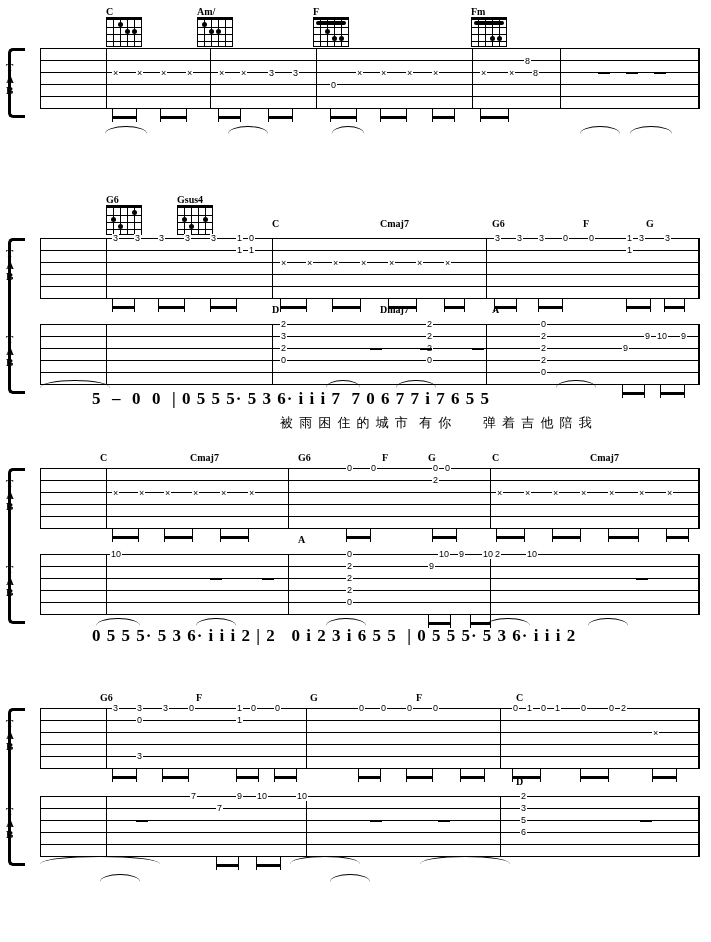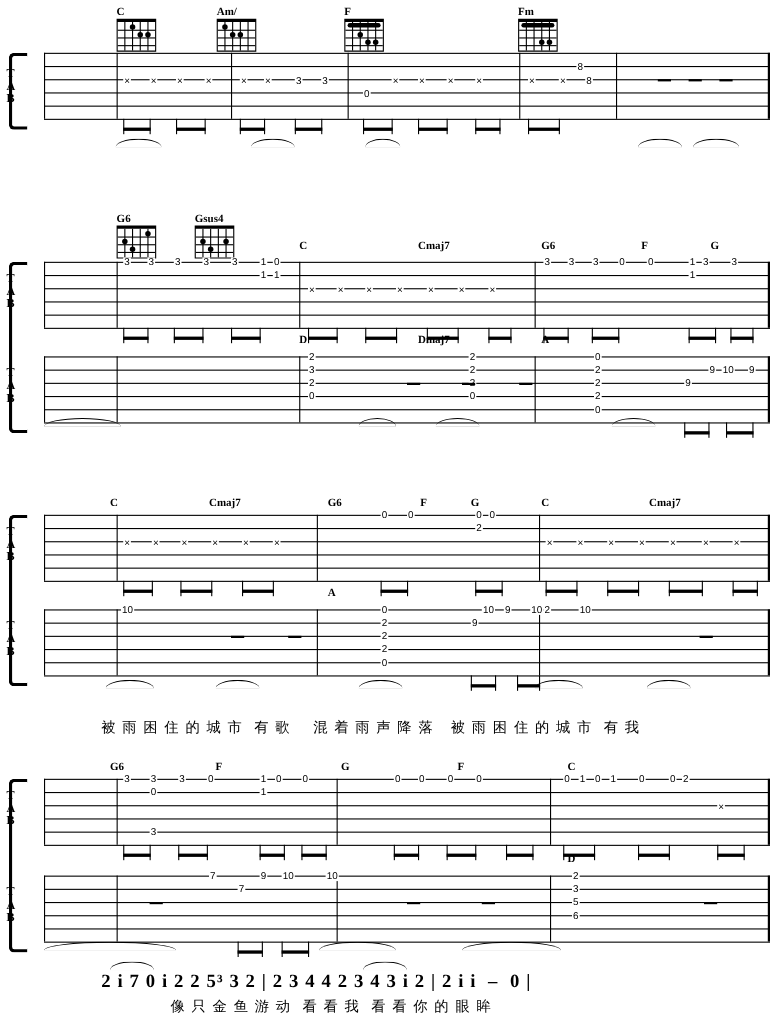--- a/index.html
+++ b/index.html
@@ -360,20 +360,22 @@
       <div class="beam" style="left:582px;top:68px;width:23px"></div>
       <div class="stem" style="left:620px;top:60px;height:14px"></div>
       <div class="stem" style="left:644px;top:60px;height:14px"></div>
       <div class="beam" style="left:620px;top:68px;width:25px"></div>
     </div>
 
     <div class="slur" style="left:40px;top:186px;width:70px;"></div>
     <div class="slur" style="left:326px;top:186px;width:34px;"></div>
     <div class="slur" style="left:396px;top:186px;width:40px;"></div>
     <div class="slur" style="left:556px;top:186px;width:40px;"></div>
+    <div class="jian" style="left:92px;top:195px;">5  –  0  0  | 0 5 5 5· 5 3 6· i i i 7  7 0 6 7 7 i 7 6 5 5</div>
+    <div class="lyr" style="left:280px;top:220px;">被 雨 困 住 的 城 市  有 你      弹 着 吉 他 陪 我</div>
   </div>
 
   <div class="system" id="sys3" style="top:444px;height:240px;">
 
     <div class="chordlabel" style="left:100px;top:8px;">C</div>
     <div class="chordlabel" style="left:190px;top:8px;">Cmaj7</div>
     <div class="chordlabel" style="left:298px;top:8px;">G6</div>
     <div class="chordlabel" style="left:382px;top:8px;">F</div>
     <div class="chordlabel" style="left:428px;top:8px;">G</div>
     <div class="chordlabel" style="left:492px;top:8px;">C</div>
@@ -487,21 +489,21 @@
       <div class="stem" style="left:430px;top:60px;height:14px"></div>
       <div class="stem" style="left:450px;top:60px;height:14px"></div>
       <div class="beam" style="left:430px;top:68px;width:21px"></div>
     </div>
 
     <div class="slur" style="left:96px;top:174px;width:44px;"></div>
     <div class="slur" style="left:196px;top:174px;width:40px;"></div>
     <div class="slur" style="left:326px;top:174px;width:40px;"></div>
     <div class="slur" style="left:486px;top:174px;width:44px;"></div>
     <div class="slur" style="left:588px;top:174px;width:40px;"></div>
-    <div class="lyr" style="left:92px;top:208px;">被 雨 困 住 的 城 市  有 歌    混 着 雨 声 降 落   被 雨 困 住 的 城 市  有 我</div>
+    <div class="jian" style="left:92px;top:182px;">0 5 5 5· 5 3 6· i i i 2 | 2   0 i 2 3 i 6 5 5  | 0 5 5 5· 5 3 6· i i i 2</div>
   </div>
 
   <div class="system" id="sys4" style="top:690px;height:250px;">
 
     <div class="chordlabel" style="left:100px;top:2px;">G6</div>
     <div class="chordlabel" style="left:196px;top:2px;">F</div>
     <div class="chordlabel" style="left:310px;top:2px;">G</div>
     <div class="chordlabel" style="left:416px;top:2px;">F</div>
     <div class="chordlabel" style="left:516px;top:2px;">C</div>
 
@@ -617,17 +619,15 @@
       <div class="stem" style="left:216px;top:60px;height:14px"></div>
       <div class="stem" style="left:240px;top:60px;height:14px"></div>
       <div class="beam" style="left:216px;top:68px;width:25px"></div>
     </div>
 
     <div class="slur" style="left:40px;top:166px;width:120px;"></div>
     <div class="slur" style="left:290px;top:166px;width:70px;"></div>
     <div class="slur" style="left:420px;top:166px;width:90px;"></div>
     <div class="slur" style="left:100px;top:184px;width:40px;"></div>
     <div class="slur" style="left:330px;top:184px;width:40px;"></div>
-    <div class="jian" style="left:92px;top:192px;">2 i 7 0 i 2 2 5³ 3 2 | 2 3 4 4 2 3 4 3 i 2 | 2 i i  –  0 |</div>
-    <div class="lyr" style="left:155px;top:216px;">像 只 金 鱼 游 动  看 看 我  看 看 你 的 眼 眸</div>
   </div>
 
 </div>
 
 </body></html>

